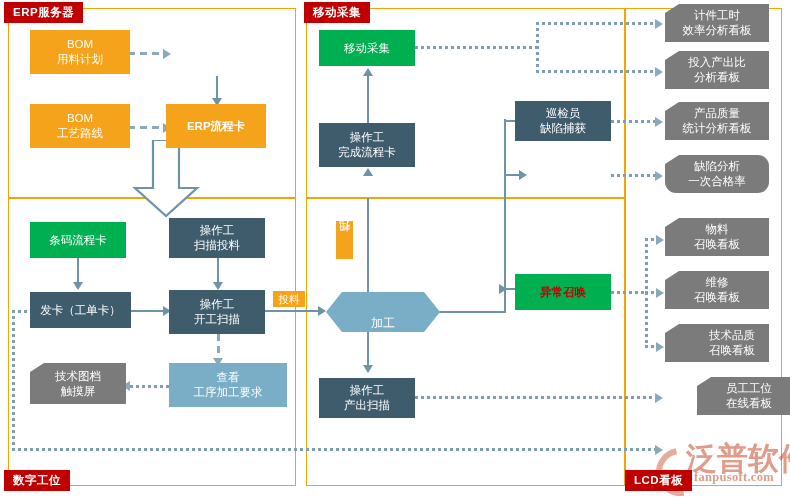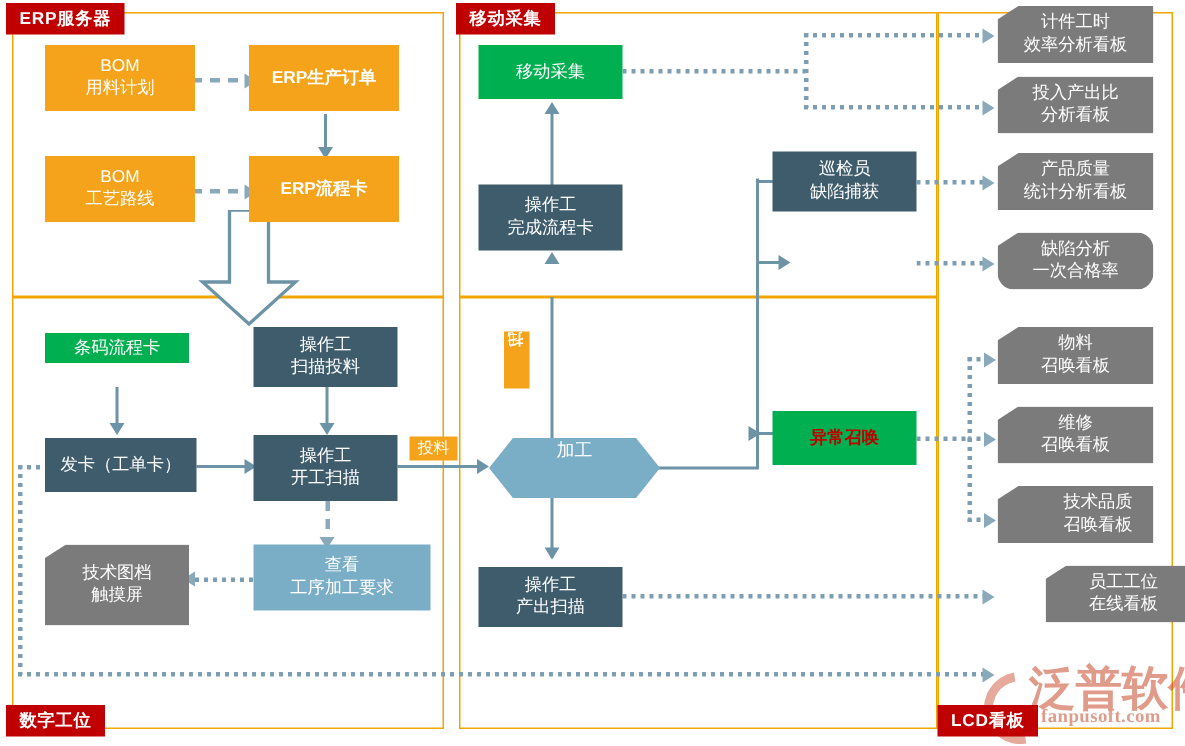--- a/index.html
+++ b/index.html
@@ -61,21 +61,21 @@
   .n-gray{
     background:#7b7b7b;
     clip-path:polygon(14px 0,100% 0,100% 100%,0 100%,0 9px);
   }
   .n-red-text{color:#c00000;font-weight:bold;}
   
   .hexnode{
     position:absolute;
     background:#7aadc6;
     clip-path:polygon(14% 0,86% 0,100% 50%,86% 100%,14% 100%,0 50%);
-    display:flex;align-items:flex-start;justify-content:center;
+    display:flex;align-items:flex-end;justify-content:center;
     color:#ffffff;font-size:12px;z-index:20;
   }
   
   .ln{position:absolute;background:#6d93a6;z-index:10;}
   .lnh{height:1.6px;}
   .lnv{width:1.6px;}
   
   .dh{
     position:absolute;height:3px;z-index:10;
     background-image:linear-gradient(to right,#7d9eb2 0 3px,transparent 3px 6px);
@@ -154,23 +154,20 @@
   <div class="dashh" style="left:128px;top:126px;width:36px;"></div>
   <div class="ar ar-r pale" style="left:163px;top:122.5px;"></div>
 
   <div class="ln lnv" style="left:216px;top:76px;height:26px;"></div>
   <div class="ar ar-d" style="left:211.8px;top:98px;"></div>
 
   <div class="node n-orange" style="left:30px;top:30px;width:100px;height:44px;">
     <span class="l1">BOM</span>
     <span class="l2">用料计划</span>
   </div>
-  <div class="node n-orange bold" style="left:166px;top:30px;width:100px;height:44px;">
-    <span class="l1">ERP生产订单</span>
-  </div>
   <div class="node n-orange" style="left:30px;top:104px;width:100px;height:44px;">
     <span class="l1">BOM</span>
     <span class="l2">工艺路线</span>
   </div>
   <div class="node n-orange bold" style="left:166px;top:104px;width:100px;height:44px;">
     <span class="l1">ERP流程卡</span>
   </div>
 
   <svg class="bigarrow" style="left:128px;top:140px;" width="76" height="78" viewBox="0 0 76 78">
     <polygon points="25,0 51,0 51,48 69,48 38,76 7,48 25,48" fill="#ffffff" stroke="#6d93a6" stroke-width="2.2"></polygon>
@@ -184,35 +181,35 @@
 
   <div class="ln lnh" style="left:131px;top:310px;width:38px;"></div>
   <div class="ar ar-r" style="left:163px;top:306px;"></div>
 
   <div class="dashv" style="left:217px;top:334px;height:28px;"></div>
   <div class="ar ar-d pale" style="left:212.8px;top:358px;"></div>
 
   <div class="dh" style="left:130px;top:385px;width:41px;"></div>
   <div class="ar ar-l pale" style="left:122px;top:381px;"></div>
 
-  <div class="node n-green" style="left:30px;top:222px;width:96px;height:20px;text-align:right;">
+  <div class="node n-green" style="left:30px;top:222px;width:96px;height:36px;text-align:right;">
     <span class="l1">条码流程卡</span>
   </div>
   <div class="node n-dark" style="left:169px;top:218px;width:96px;height:40px;">
     <span class="l1">操作工</span>
     <span class="l2">扫描投料</span>
   </div>
   <div class="node n-dark" style="left:30px;top:292px;width:101px;height:36px;">
     <span class="l1">发卡（工单卡）</span>
   </div>
   <div class="node n-dark" style="left:169px;top:290px;width:96px;height:44px;">
     <span class="l1">操作工</span>
     <span class="l2">开工扫描</span>
   </div>
-  <div class="node n-gray" style="left:30px;top:363px;width:96px;height:54px;">
+  <div class="node n-gray" style="left:30px;top:363px;width:96px;height:41px;">
     <span class="l1">技术图档</span>
     <span class="l2">触摸屏</span>
   </div>
   <div class="node n-lightblue" style="left:169px;top:363px;width:118px;height:44px;">
     <span class="l1">查看</span>
     <span class="l2">工序加工要求</span>
   </div>
 
   <div class="tag" style="left:273px;top:291px;width:32px;height:16px;">投料</div>
   <div class="ln lnh" style="left:265px;top:310px;width:58px;"></div>

